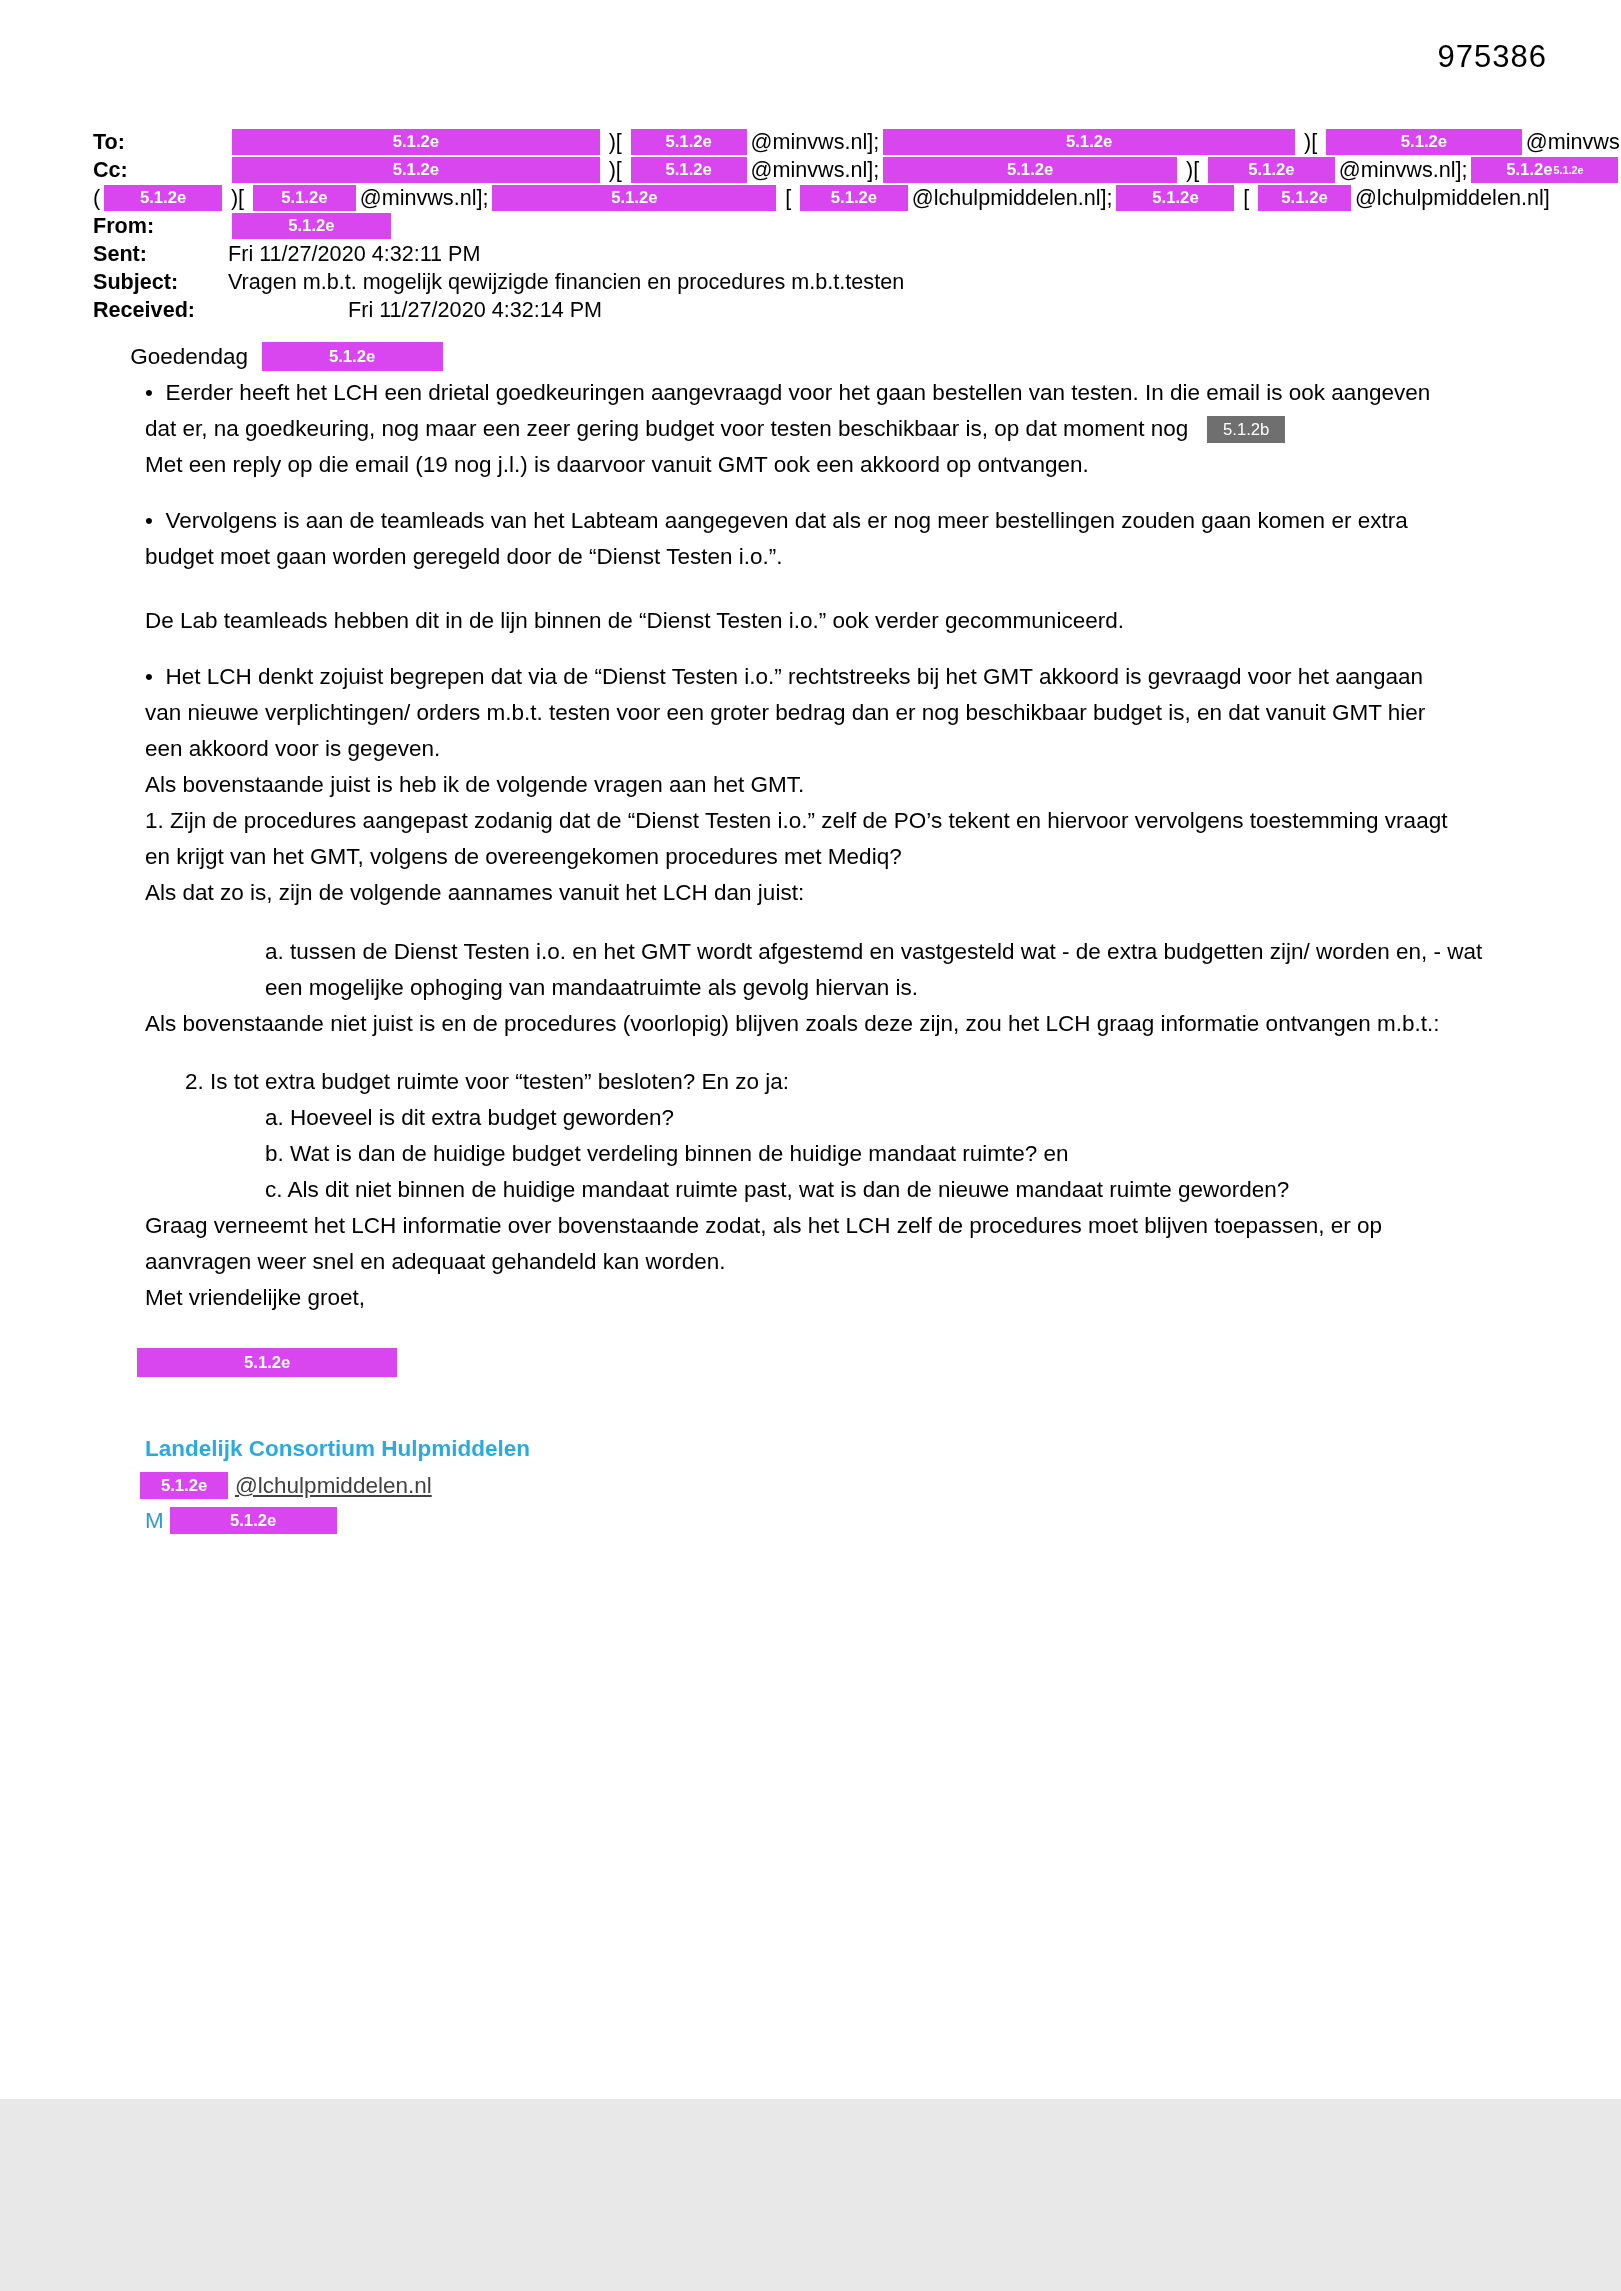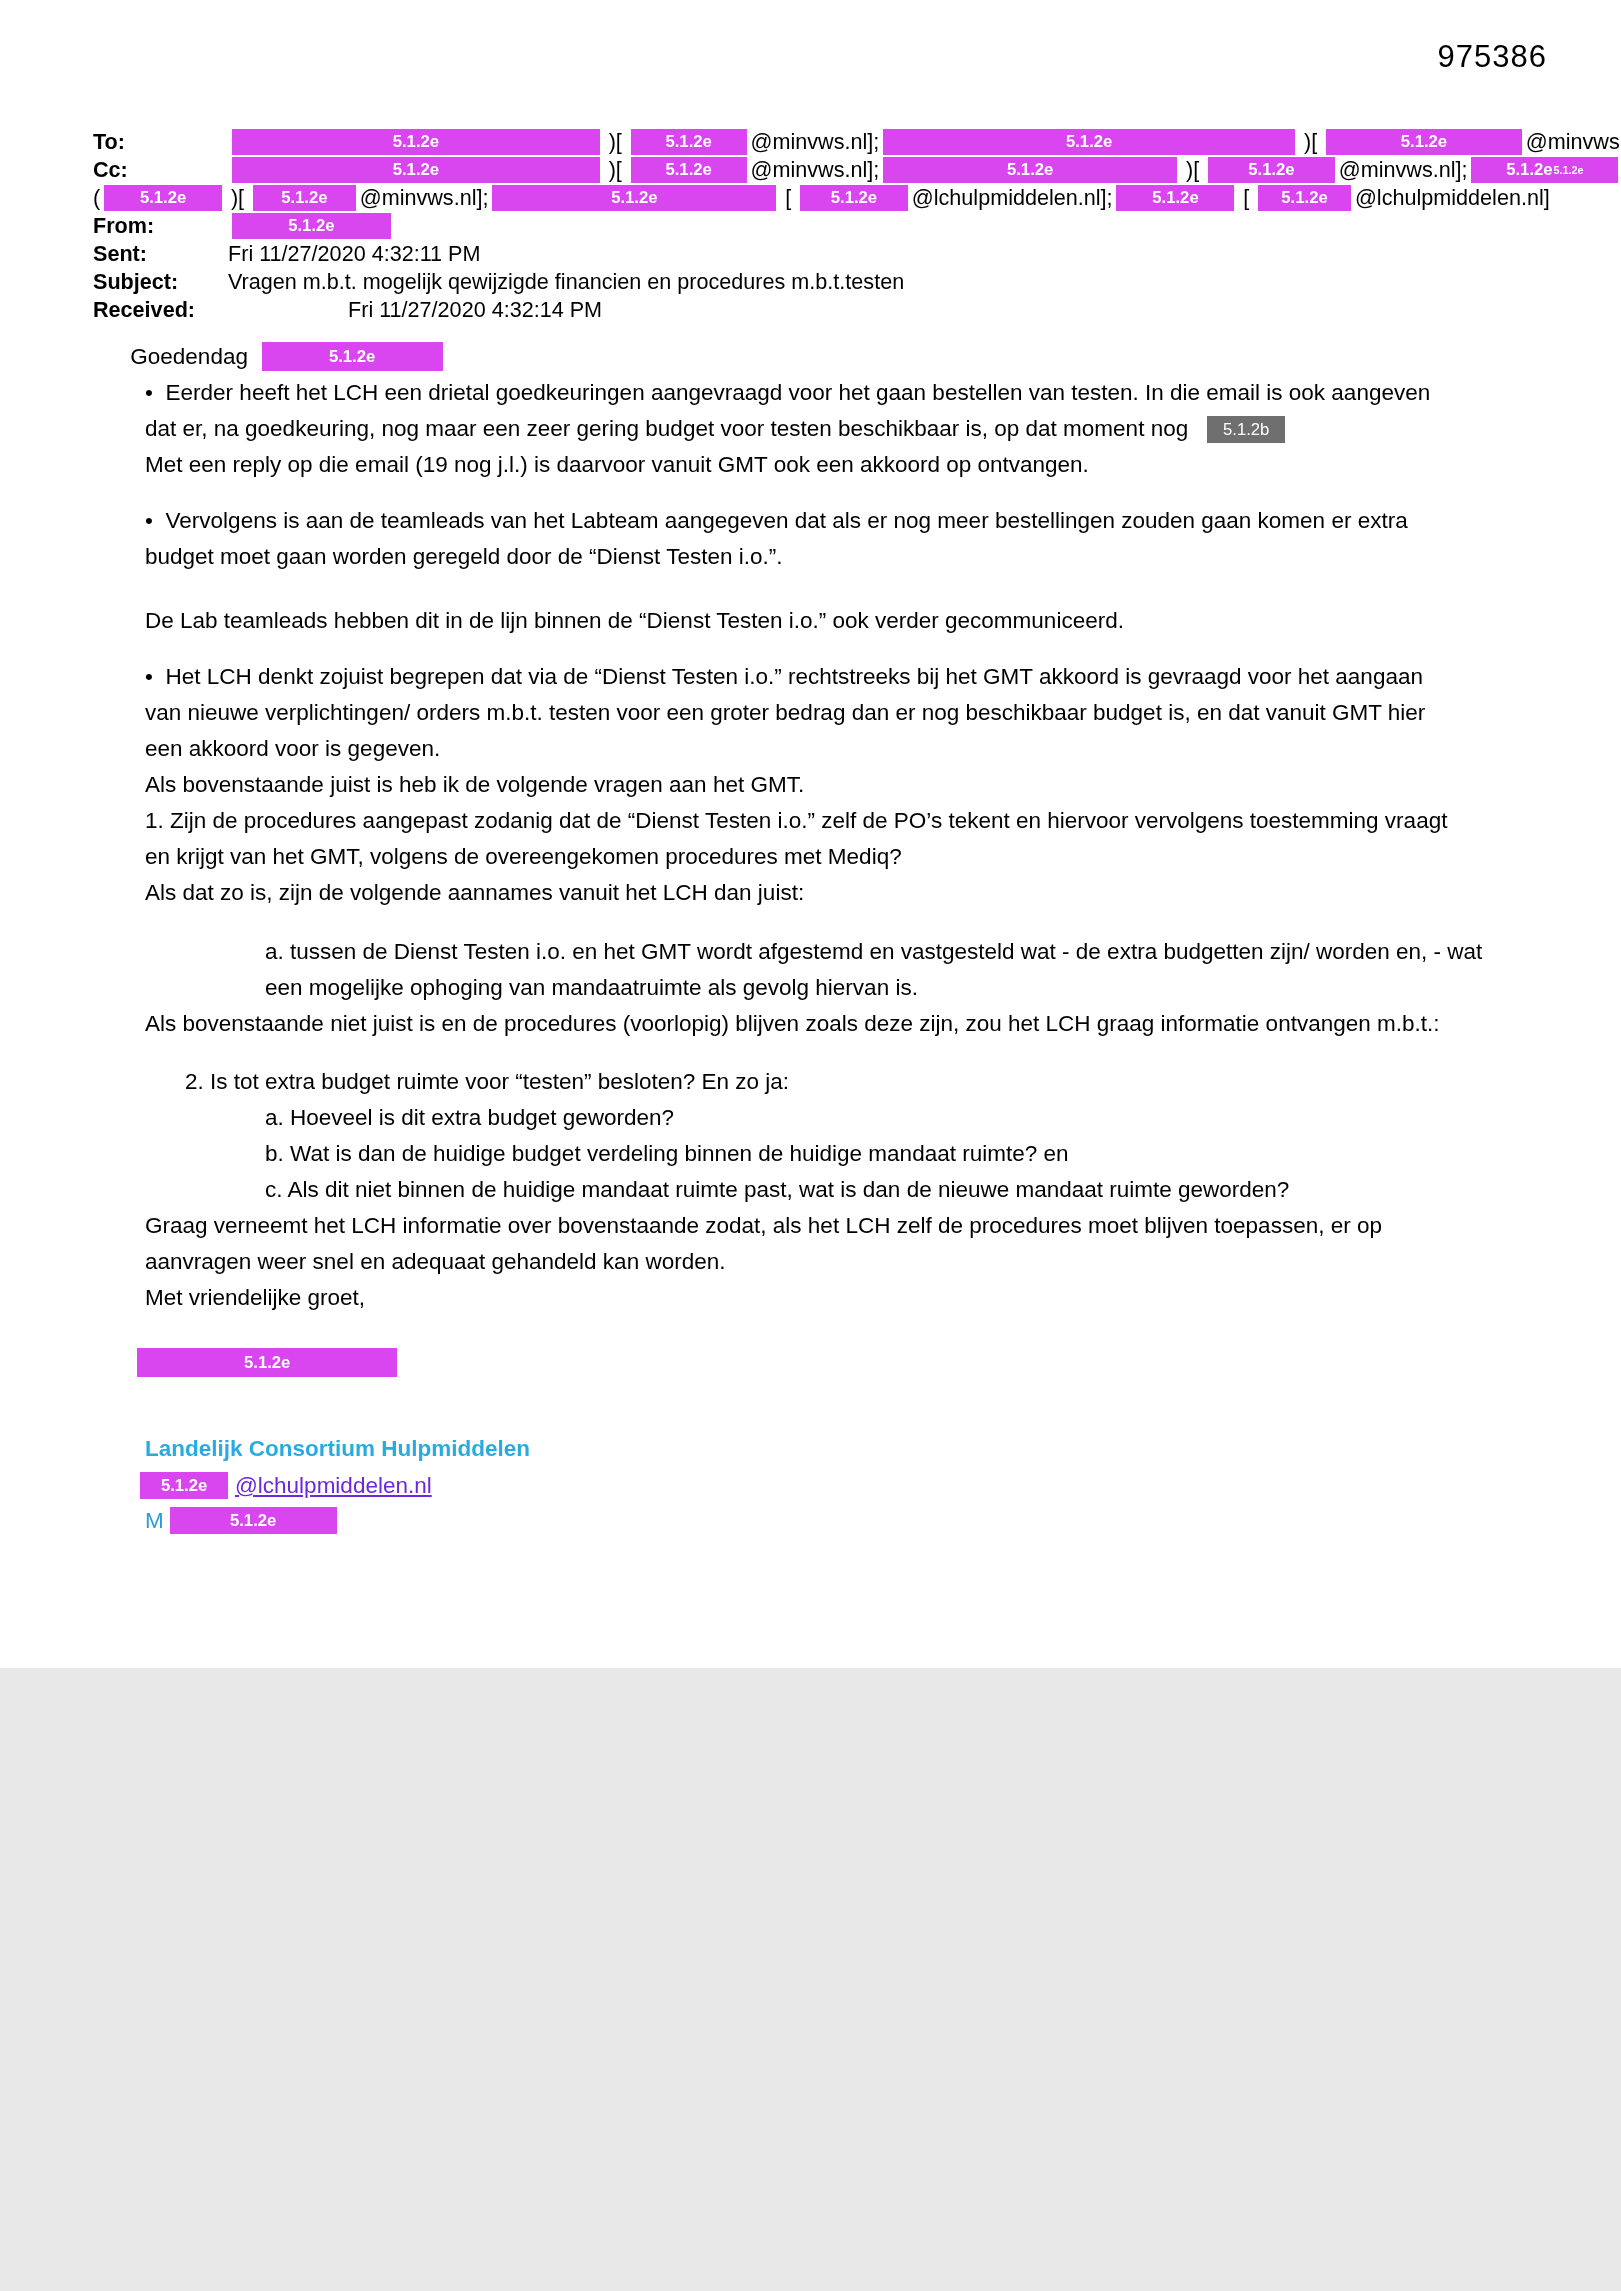--- a/index.html
+++ b/index.html
@@ -1,18 +1,18 @@
 <!DOCTYPE html>
 <html><head>
 <meta charset="utf-8">
 <style>
   html,body { margin:0; padding:0; background:#e8e8e8; }
   .page {
     position:relative;
-    width:1621px; height:1668px;
+    width:1621px; height:2099px;
     background:#ffffff;
     font-family:"Liberation Sans", sans-serif;
     color:#000;
     overflow:hidden;
   }
   .doc-number {
     position:absolute; top:39px; right:74px;
     font-size:31px; letter-spacing:1px;
   }
 
@@ -63,21 +63,21 @@
   .redact-inline {
     display:inline-flex; align-items:center; justify-content:center;
     background:#6f6f6f; color:#fff; font-size:16.7px;
     height:27.4px; vertical-align:middle; margin-left:19px;
   }
 
   
   .sig-name-box { margin:32px 0 0 -7.8px; width:260px; height:29px; }
   .org { margin-top:57px; color:#29abe2; font-weight:bold; font-size:22.5px; line-height:29px; }
   .email-line { margin:6.9px 0 0 -4.9px; display:flex; align-items:center; gap:6.9px; height:31px; }
-  .email-link { color:#6d28d9; text-decoration:underline; cursor:pointer; }
+  .email-link { color:#404040; text-decoration:underline; cursor:pointer; }
   .mobile-line { margin:3.9px 0 0 0; display:flex; align-items:center; gap:5.9px; height:31px; }
   .mobile-prefix { color:#2e9bd6; }
 </style>
 </head>
 <body>
 
 <div class="page">
 
   <div class="doc-number">975386</div>
 

